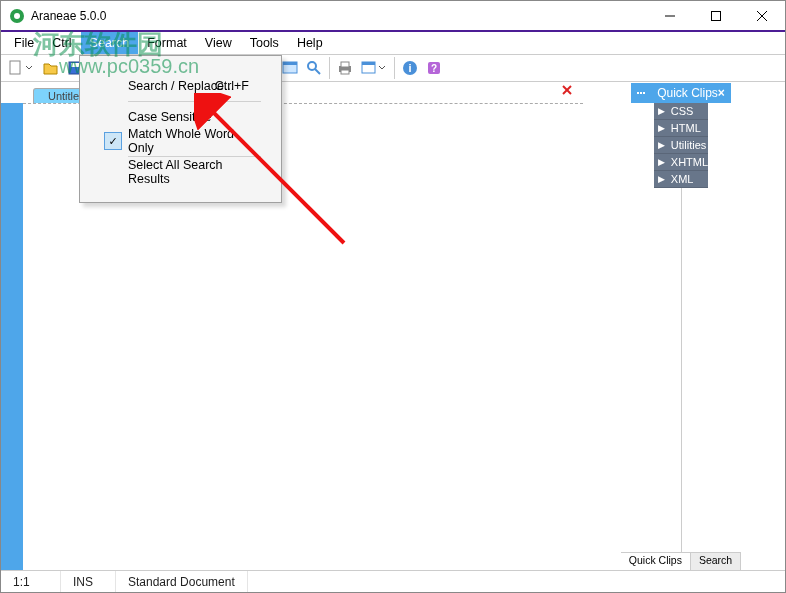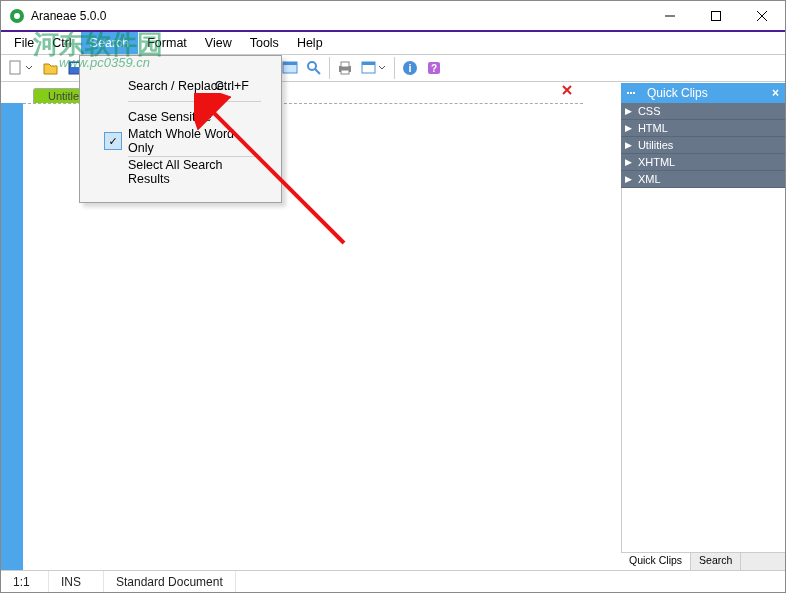--- a/index.html
+++ b/index.html
@@ -10,44 +10,44 @@
   .winbtns { display: flex; }
   .winbtn { width: 46px; height: 30px; display: flex; align-items: center; justify-content: center; }
   .menubar { height: 22px; display: flex; align-items: stretch; padding-left: 4px; font-size: 12.5px; color: #000; }
   .menu-item { padding: 2px 9px; display: flex; align-items: center; text-align: center; }
   .menu-item.active { background: #4ea6ea; color: #fff; }
   .toolbar { height: 28px; background: #fff; border-top: 1px solid #ccc; border-bottom: 1px solid #ccc; display: flex; align-items: center; padding: 0 4px; gap: 0; }
   .tool-btn { width: 24px; height: 24px; display: flex; align-items: center; justify-content: center; border-radius: 2px; }
   .tool-btn.drop { width: 34px; }
   .tool-sep { width: 1px; height: 22px; background: #ccc; margin: 0 3px; }
   .tabstrip { height: 20px; display: flex; align-items: flex-end; padding-left: 32px; font-size: 11px; position: absolute; top: 82px; left: 0; right: 200px; }
-  .tab { padding: 1px 14px; border: 1px solid #aaa; border-bottom: none; background: #84cc16; border-radius: 3px 3px 0 0; color: #444; }
+  .tab { padding: 1px 14px; border: 1px solid #aaa; border-bottom: none; background: #7dd3fc; border-radius: 3px 3px 0 0; color: #444; }
   .tab-close { position: absolute; right: 12px; top: 1px; }
   .gutter { position: absolute; left: 0; top: 102px; bottom: 22px; width: 22px; background: #4ea6ea; }
   .editor { position: absolute; left: 22px; top: 102px; bottom: 22px; right: 202px; background: #fff; border-top: 1px dashed #aaa; }
-  .side-panel { position: absolute; right: 0; top: 82px; bottom: 22px; width: 164px; display: flex; flex-direction: column; }
+  .side-panel { position: absolute; right: 0; top: 82px; bottom: 22px; width: 208px; display: flex; flex-direction: column; align-items: center; }
   .side-head { height: 20px; background: #4ea6ea; color: #fff; font-size: 12px; display: flex; align-items: center; padding: 0 6px; justify-content: space-between; }
   .side-handle { display:flex; gap:1px; margin-right:6px;}
   .side-handle i { width:2px; height:2px; background:#fff; display:block;}
   .side-list { background: #68768a; }
   .side-item { height: 17px; color: #fff; font-size: 11px; display: flex; align-items: center; border-bottom: 1px solid #5a6678; padding-left: 4px; gap: 6px; }
   .side-item .arrow { font-size: 9px; }
   .side-body { flex: 1; background: #fff; border-left: 1px solid #ccc; }
   .side-tabs { height: 18px; display: flex; font-size: 10.5px; background: #ececec; border-top: 1px solid #ccc; }
   .side-tab { padding: 1px 8px; border-right: 1px solid #ccc; background: #fff; }
   .side-tab.inactive { background: #ececec; }
   .statusbar { position: absolute; bottom: 0; left: 0; right: 0; height: 22px; background: #fff; border-top: 1px solid #ccc; display: flex; align-items: center; font-size: 12px; color: #222; }
   .status-cell { padding: 0 12px; border-right: 1px solid #e5e5e5; height: 100%; display: flex; align-items: center; }
   .dropdown { position: absolute; left: 78px; top: 54px; width: 203px; background: #f5f5f5; border: 1px solid #a0a0a0; box-shadow: 4px 4px 4px rgba(0,0,0,.15); font-size: 12.5px; padding: 18px; z-index: 100; }
   .dropdown .dd-item { height: 24px; display: flex; align-items: center; padding-left: 30px; position: relative; }
   .dropdown .dd-item .shortcut { position: absolute; right: 14px; color: #000; }
   .dropdown .dd-sep { height: 1px; background: #d0d0d0; margin: 3px 2px 3px 30px; }
   .dropdown .check { position: absolute; left: 6px; width: 18px; height: 18px; border: 1px solid #5aa0e0; background: #cde6f7; display: flex; align-items: center; justify-content: center; font-size: 11px; }
   .watermark { position: absolute; left: 32px; top: 26px; font-size: 26px; font-weight: bold; color: rgba(0,140,70,.5); font-family: "SimHei", sans-serif; pointer-events: none; z-index: 200; }
-  .watermark-sub { position: absolute; left: 58px; top: 54px; font-size: 13px; color: rgba(0,140,70,.55); font-family: Arial; pointer-events: none; z-index: 200; font-style: italic; }
+  .watermark-sub { position: absolute; left: 58px; top: 54px; font-size: 20px; color: rgba(0,140,70,.55); font-family: Arial; pointer-events: none; z-index: 200; }
   .arrow-annotation { position: absolute; left: 193px; top: 92px; z-index: 150; pointer-events: none; }
 </style>
 </head>
 <body>
 
 <div class="titlebar">
   <svg class="app-icon" viewBox="0 0 16 16">
       <circle cx="8" cy="8" r="7" fill="#2a9d4a"></circle>
       <circle cx="8" cy="8" r="3" fill="#fff"></circle>
     </svg>
@@ -222,16 +222,16 @@
         <path d="M0 0 L12 6 L0 12 z" fill="#e11"></path>
       </marker>
     </defs>
   <line x1="150" y1="150" x2="15" y2="15" stroke="#e11" stroke-width="4" marker-end="url(#ah)"></line>
 </svg>
 
 <div class="watermark">河东软件园</div>
 <div class="watermark-sub">www.pc0359.cn</div>
 
 <div class="statusbar">
-  <div class="status-cell" style="width:48px">1:1</div>
+  <div class="status-cell" style="width:60px">1:1</div>
   <div class="status-cell" style="width:55px">INS</div>
   <div class="status-cell">Standard Document</div>
 </div>
 
 </body></html>

